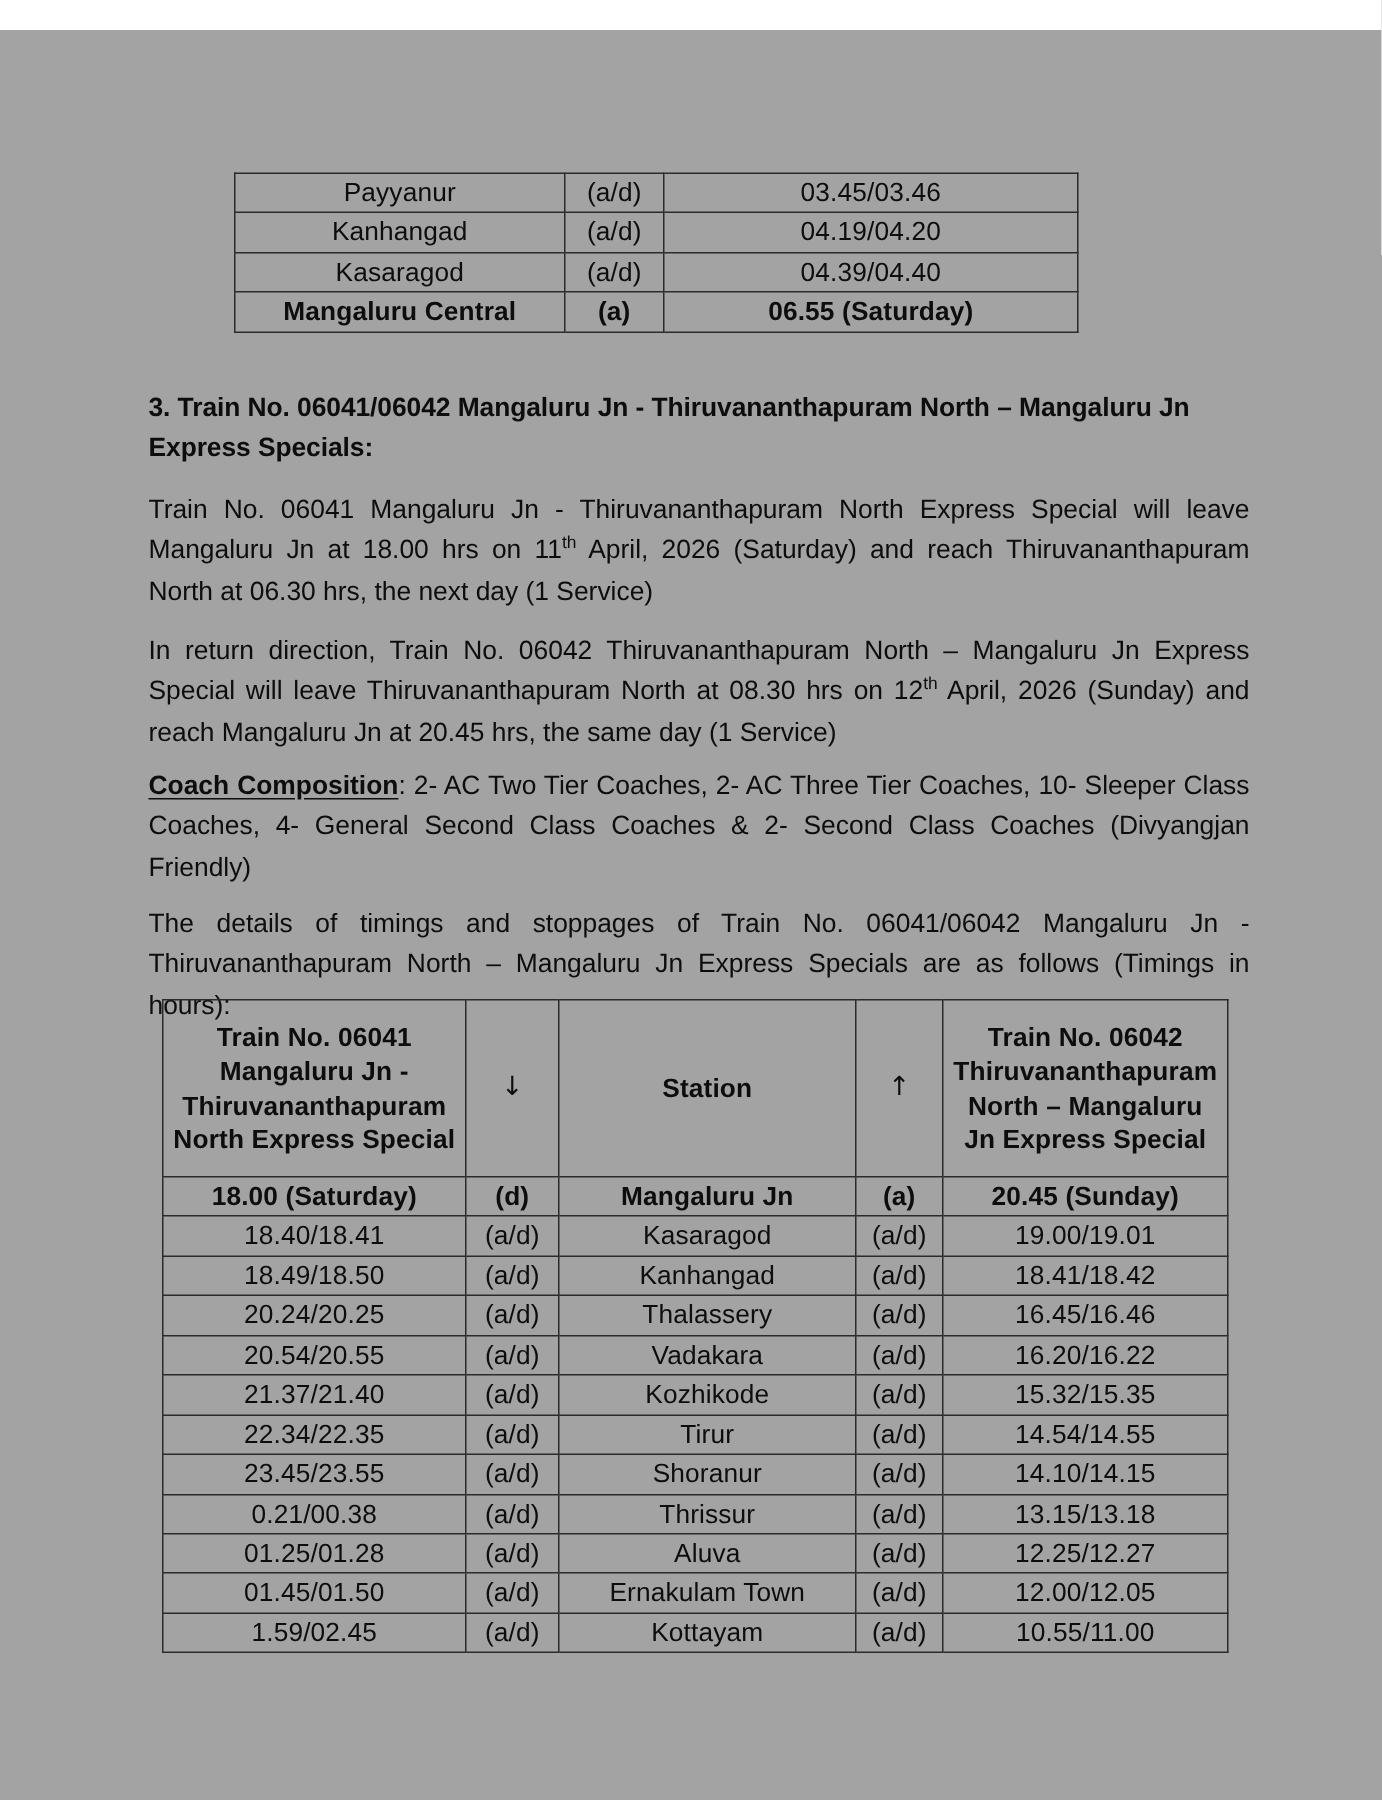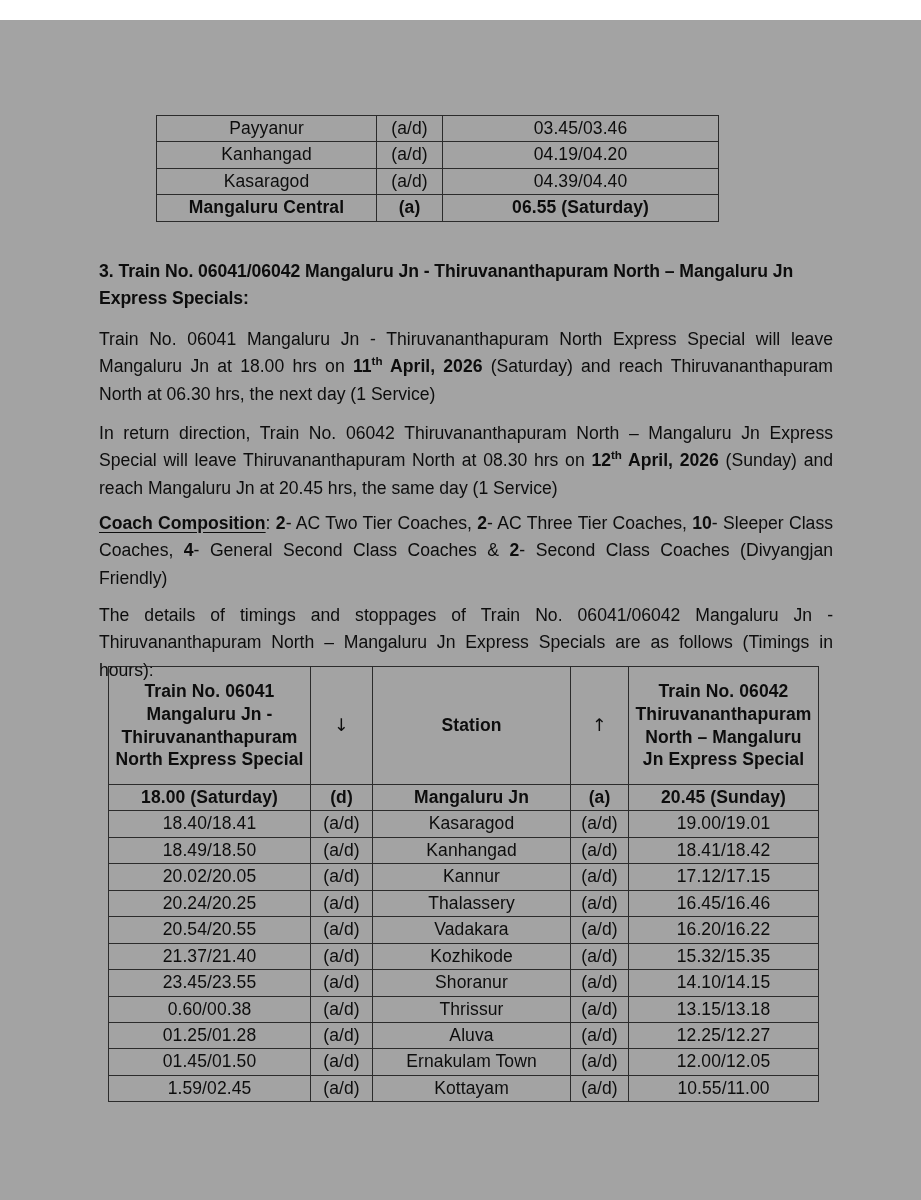--- a/index.html
+++ b/index.html
@@ -63,21 +63,21 @@
   
   .para {
     position: absolute;
     left: 99px;
     width: 734px;
     font-size: 17.6px;
     line-height: 1.55;
     text-align: justify;
     letter-spacing: 0px;
   }
-  .para b { font-weight: bold; }
+  .para b { font-weight: normal; }
   .para sup {
     font-size: 0.66em;
     vertical-align: super;
     line-height: 0;
   }
   .u-bold {
     font-weight: bold;
     text-decoration: underline;
     text-underline-offset: 2.5px;
   }
@@ -200,27 +200,20 @@
             <td>19.00/19.01</td>
           </tr>
           <tr>
             <td>18.49/18.50</td>
             <td>(a/d)</td>
             <td>Kanhangad</td>
             <td>(a/d)</td>
             <td>18.41/18.42</td>
           </tr>
           <tr>
-            <td>20.02/20.05</td>
-            <td>(a/d)</td>
-            <td>Kannur</td>
-            <td>(a/d)</td>
-            <td>17.12/17.15</td>
-          </tr>
-          <tr>
             <td>20.24/20.25</td>
             <td>(a/d)</td>
             <td>Thalassery</td>
             <td>(a/d)</td>
             <td>16.45/16.46</td>
           </tr>
           <tr>
             <td>20.54/20.55</td>
             <td>(a/d)</td>
             <td>Vadakara</td>
@@ -228,28 +221,35 @@
             <td>16.20/16.22</td>
           </tr>
           <tr>
             <td>21.37/21.40</td>
             <td>(a/d)</td>
             <td>Kozhikode</td>
             <td>(a/d)</td>
             <td>15.32/15.35</td>
           </tr>
           <tr>
+            <td>22.34/22.35</td>
+            <td>(a/d)</td>
+            <td>Tirur</td>
+            <td>(a/d)</td>
+            <td>14.54/14.55</td>
+          </tr>
+          <tr>
             <td>23.45/23.55</td>
             <td>(a/d)</td>
             <td>Shoranur</td>
             <td>(a/d)</td>
             <td>14.10/14.15</td>
           </tr>
           <tr>
-            <td>0.60/00.38</td>
+            <td>0.21/00.38</td>
             <td>(a/d)</td>
             <td>Thrissur</td>
             <td>(a/d)</td>
             <td>13.15/13.18</td>
           </tr>
           <tr>
             <td>01.25/01.28</td>
             <td>(a/d)</td>
             <td>Aluva</td>
             <td>(a/d)</td>

